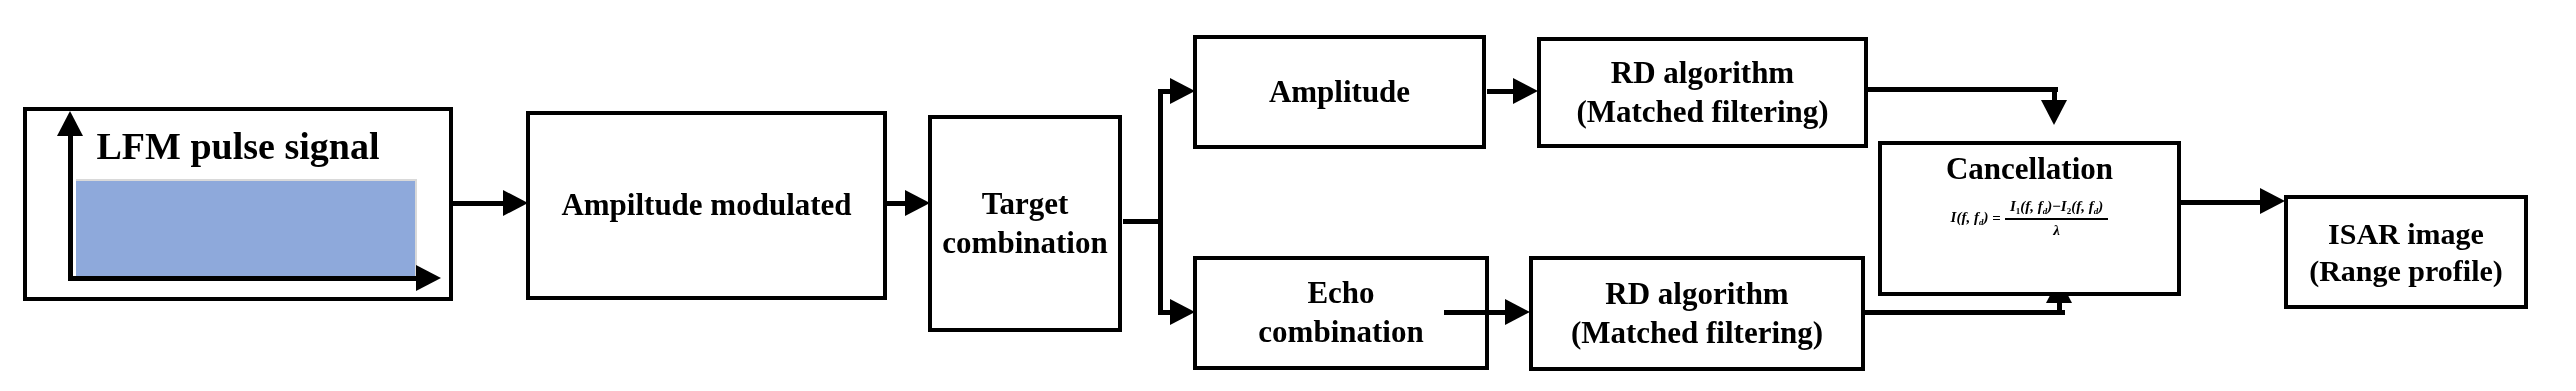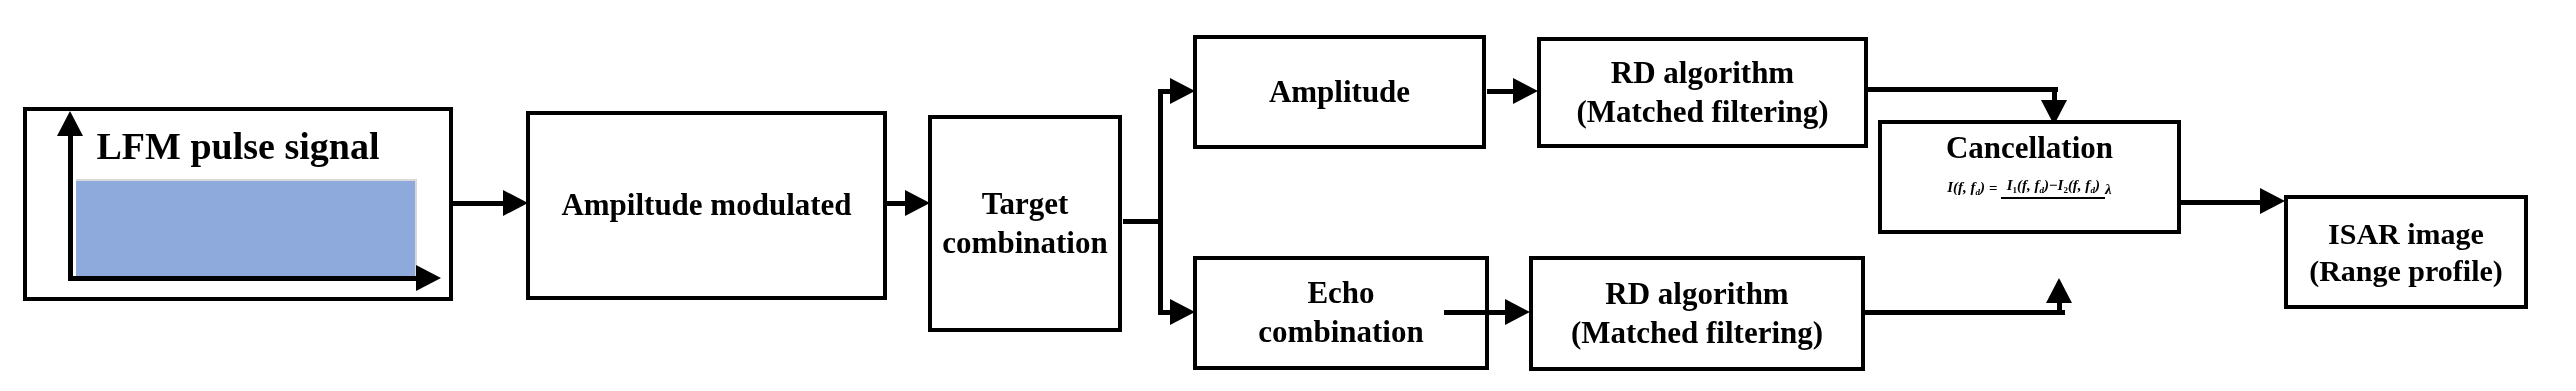--- a/index.html
+++ b/index.html
@@ -26,28 +26,28 @@
   #lfm-yarrow{left:57px;top:111px;z-index:2;}
   #lfm-xaxis{left:68px;top:276px;width:351px;z-index:2;}
   #lfm-xarrow{left:416px;top:265px;z-index:2;}
 
   #box-ampmod{left:526px;top:111px;width:361px;height:189px;}
   #box-target{left:928px;top:115px;width:194px;height:217px;}
   #box-ampcomp{left:1193px;top:35px;width:293px;height:114px;}
   #box-rdtop{left:1537px;top:37px;width:331px;height:111px;}
   #box-echo{left:1193px;top:256px;width:296px;height:114px;}
   #box-rdbottom{left:1529px;top:256px;width:336px;height:115px;}
-  #box-cancel{left:1878px;top:120px;width:303px;height:114px;justify-content:flex-start;}
+  #box-cancel{left:1878px;top:141px;width:303px;height:155px;justify-content:flex-start;}
   #box-isar{left:2284px;top:162px;width:244px;height:114px;font-size:30px;margin-top:33px;}
 
   #cancel-title{margin-top:5.2px;font-size:31px;}
   .formula{display:flex;align-items:center;justify-content:center;width:100%;
            font-size:15px;font-style:italic;margin-top:9px;line-height:1.1;}
   .formula .eq{margin:0 3.9px;font-style:normal;}
-  .frac{display:inline-flex;flex-direction:row;align-items:center;}
+  .frac{display:inline-flex;flex-direction:column;align-items:center;}
   .frac .num{padding:0 5.2px 2px;border-bottom:2.6px solid #000;white-space:nowrap;}
   .frac .den{padding-top:1.3px;}
 
   #a1-line{left:453px;top:201px;width:52px;}   #a1-head{left:503px;top:190px;}
   #a2-line{left:887px;top:201px;width:19.6px;}  #a2-head{left:905px;top:190px;}
   #t-out{left:1123px;top:219px;width:40px;}
   #trunk{left:1158px;top:89px;height:226px;}
   #stub-top{left:1158px;top:89px;width:14.3px;}  #stub-top-head{left:1170px;top:78px;}
   #stub-bot{left:1158px;top:310px;width:14.3px;}  #stub-bot-head{left:1170px;top:299px;}
   #a3-line{left:1487px;top:89px;width:28px;}  #a3-head{left:1513px;top:78px;}

